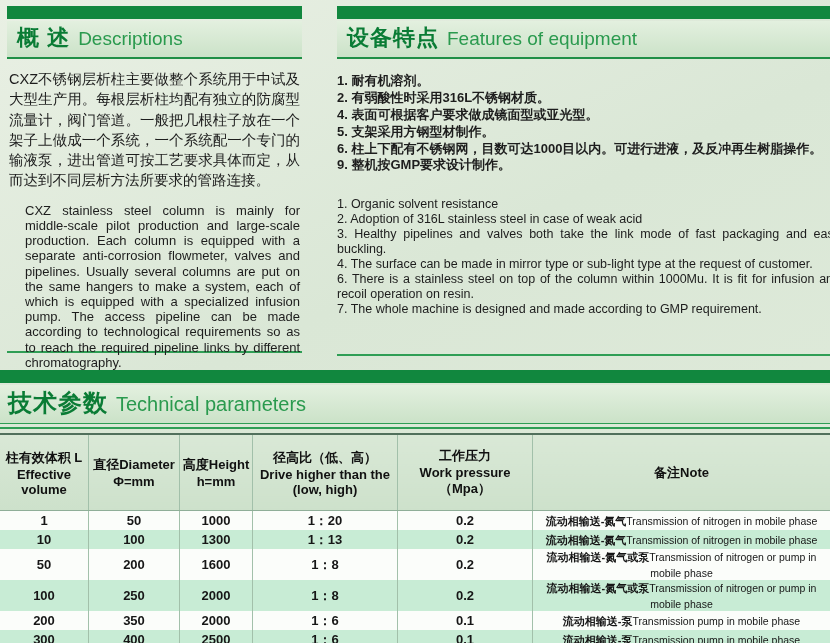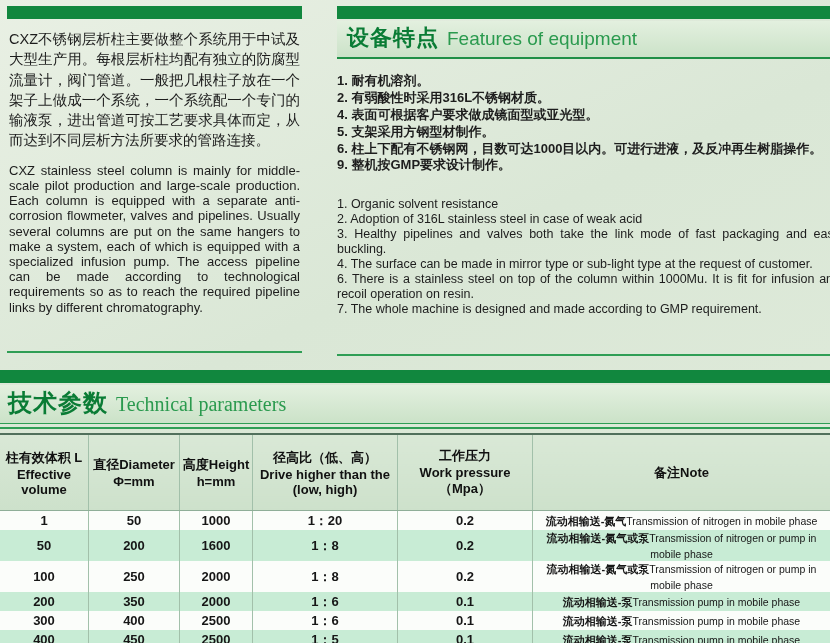--- a/index.html
+++ b/index.html
@@ -25,31 +25,31 @@
   
   .column{position:absolute;top:6px;border-bottom:2px solid #2f9e55;box-sizing:border-box;}
   .left-col{left:7px;width:295px;height:347px;}
   .right-col{left:337px;width:503px;height:350px;}
   .zh-para{
     margin:10px 2px 0 2px;
     font-size:14.5px;font-weight:normal;line-height:1.4;
     text-align:justify;
   }
   .en-para{
-    margin:12px 2px 0 2px;
+    margin:12px 2px 0 18px;
     font-size:13px;line-height:1.17;
     text-align:justify;
   }
   .feat-zh{margin-top:14px;}
   .feat-zh .list-item{font-size:13px;font-weight:bold;line-height:1.3;}
   .feat-en{margin-top:23px;}
   .feat-en .list-item{font-size:12.5px;line-height:1.2;text-align:justify;}
   
   .tech{position:absolute;left:0;top:370px;width:830px;}
-  .tech .title-band{border-bottom:1px solid #2f9e55;padding-left:8px;font-family:Liberation Serif, serif;}
+  .tech .title-band{border-bottom:1px solid #2f9e55;padding-left:8px;}
   .tech .title-zh{font-size:24px;}
   .tech .title-en{font-size:20px;}
   .dbl-line{height:2px;background:#2f9e55;margin-top:3px;}
   
   table.params{
     width:830px;margin-top:4px;
     border-collapse:collapse;table-layout:fixed;
     border-bottom:1px solid #a2c0aa;
   }
   table.params th,table.params td{
@@ -77,20 +77,23 @@
   .note-zh{font-weight:bold;font-size:11px;}
   .note-en{font-weight:normal;font-size:10.5px;}
 </style>
 </head>
 <body>
 
 <div class="page">
 
   <section class="column left-col">
     <div class="bar-dark"></div>
+    <div class="title-band">
+      <span class="title-zh">概 述</span><span class="title-en">Descriptions</span>
+    </div>
     <p class="zh-para">CXZ不锈钢层析柱主要做整个系统用于中试及大型生产用。每根层析柱均配有独立的防腐型流量计，阀门管道。一般把几根柱子放在一个架子上做成一个系统，一个系统配一个专门的输液泵，进出管道可按工艺要求具体而定，从而达到不同层析方法所要求的管路连接。</p>
     <p class="en-para">CXZ stainless steel column is mainly for middle-scale pilot production and large-scale production. Each column is equipped with a separate anti-corrosion flowmeter, valves and pipelines. Usually several columns are put on the same hangers to make a system, each of which is equipped with a specialized infusion pump. The access pipeline can be made according to technological requirements so as to reach the required pipeline links by different chromatography.</p>
   </section>
 
   <section class="column right-col">
     <div class="bar-dark"></div>
     <div class="title-band">
       <span class="title-zh">设备特点</span><span class="title-en">Features of equipment</span>
     </div>
     <div class="feat-zh">
@@ -149,20 +152,28 @@
       <tbody>
           <tr>
             <td>1</td>
             <td>50</td>
             <td>1000</td>
             <td>1：20</td>
             <td>0.2</td>
             <td><span class="note-zh">流动相输送-氮气</span><span class="note-en">Transmission of nitrogen in mobile phase</span></td>
           </tr>
           <tr>
+            <td>10</td>
+            <td>100</td>
+            <td>1300</td>
+            <td>1：13</td>
+            <td>0.2</td>
+            <td><span class="note-zh">流动相输送-氮气</span><span class="note-en">Transmission of nitrogen in mobile phase</span></td>
+          </tr>
+          <tr>
             <td>50</td>
             <td>200</td>
             <td>1600</td>
             <td>1：8</td>
             <td>0.2</td>
             <td><span class="note-zh">流动相输送-氮气或泵</span><span class="note-en">Transmission of nitrogen or pump in mobile phase</span></td>
           </tr>
           <tr>
             <td>100</td>
             <td>250</td>

